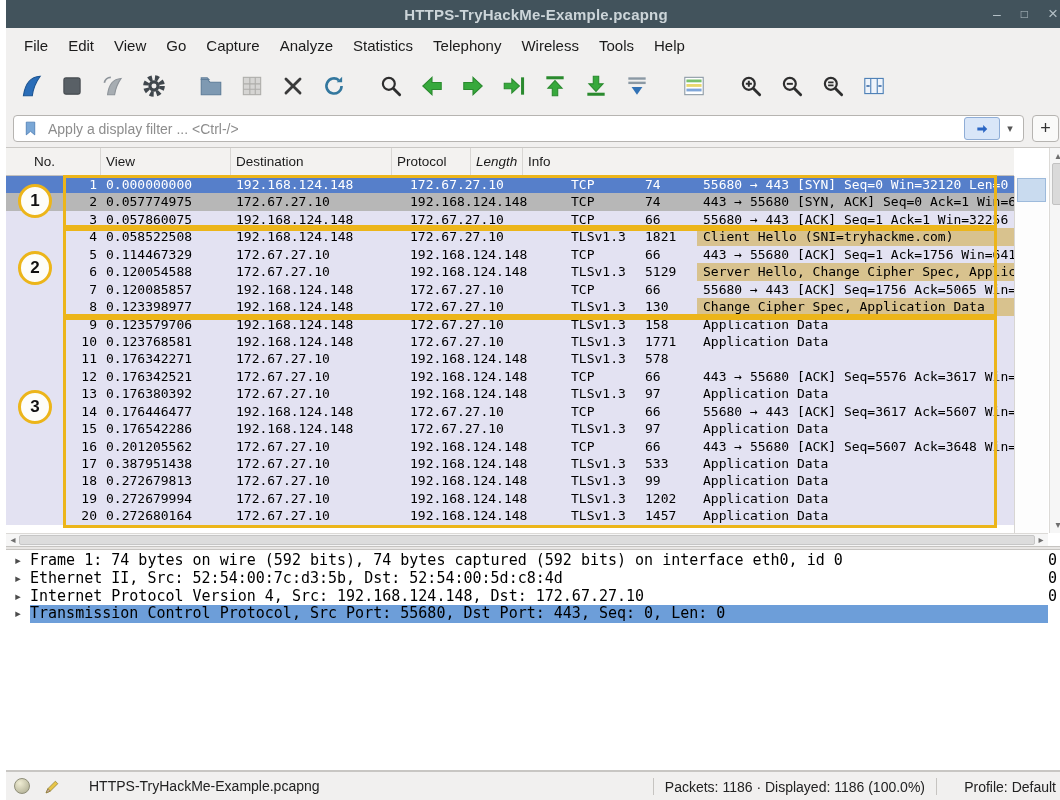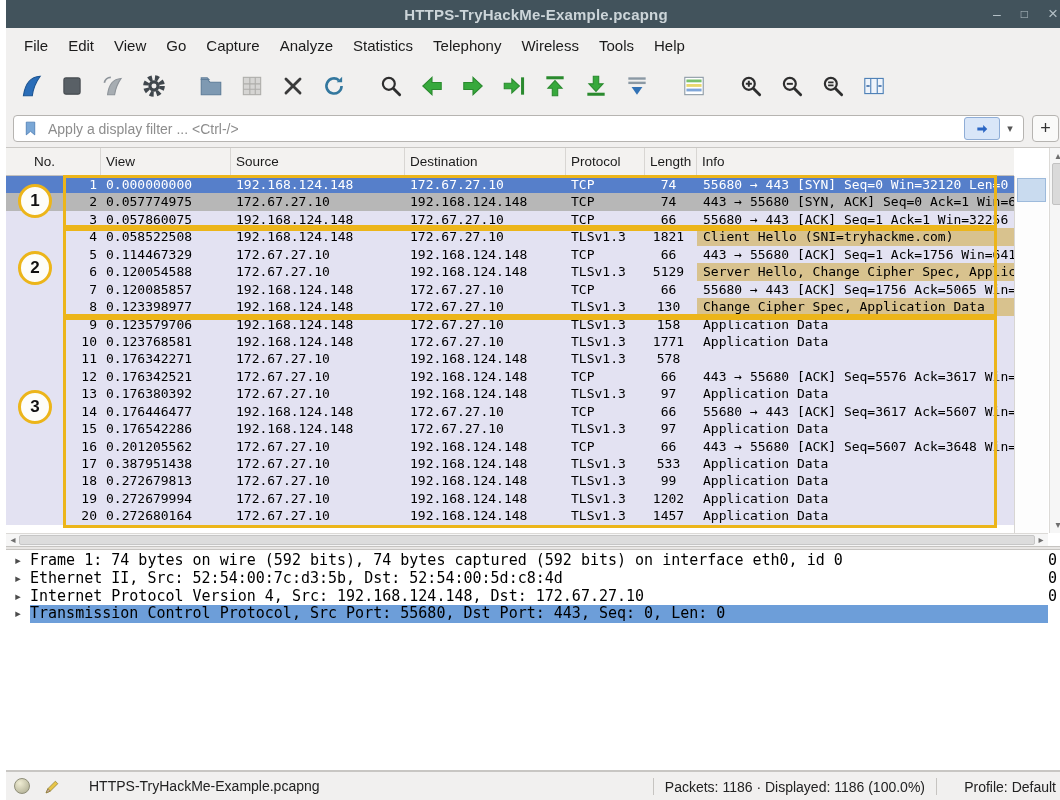--- a/index.html
+++ b/index.html
@@ -36,35 +36,35 @@
 
   
   .packet-list { position:absolute; top:148px; left:0; right:0; height:398px; background:#ffffff; }
   .pl-header { position:absolute; top:0; left:0; width:1008px; height:28px; display:flex; background:#f3f2f0; border-bottom:1px solid #c2c0bd; font-size:13.5px; color:#1b1b1b; }
   .hcell { height:100%; display:flex; align-items:center; padding-left:5px; border-right:1px solid #d8d6d3; overflow:hidden; flex:0 0 auto; }
   .w-no { width:95px; padding-left:28px; }
   .w-time { width:130px; }
   .w-src { width:174px; }
   .w-dst { width:161px; }
   .w-proto { width:79px;text-align:center; }
-  .w-len { width:52px; }
+  .w-len { width:52px;font-style:italic; }
   .w-info { flex:1 1 auto; border-right:none; }
 
   #packet-rows { position:absolute; top:28px; left:0; width:1008px; bottom:13px; overflow:hidden; background:#fff;
                  font-family:"DejaVu Sans Mono",monospace; font-size:13px; }
   .prow { display:flex; height:17.45px; line-height:17.45px; background:#e3e2f2; color:#000; white-space:pre; overflow:hidden; }
   .prow.state-selected { background:#567fca; color:#ffffff; }
   .prow.state-gray { background:#b7b7b7; }
   .c { overflow:hidden; flex:0 0 auto; }
   .c.no { width:95px; text-align:right; padding-right:4px; }
   .c.time { width:130px; padding-left:5px; }
   .c.src { width:174px; padding-left:5px; }
   .c.dst { width:161px; padding-left:5px; }
   .c.proto { width:79px; padding-left:5px; }
-  .c.len { width:52px; text-align:center; padding-right:5px; }
+  .c.len { width:52px; text-align:left; padding-right:5px; }
   .c.info { flex:1 1 auto; padding-left:6px; }
   .c.info.hl { background:#d8c28e; }
 
   .minimap { position:absolute; top:28px; bottom:13px; left:1008px; width:34px; background:#fdfdfd; border-left:1px solid #d8d6d3; }
   .minimap-thumb { position:absolute; top:2px; left:2px; right:2px; height:24px; background:#c9dbef; border:1px solid #9dbadb; }
 
   .vscroll { position:absolute; top:0; bottom:13px; right:0; width:17px; background:#f6f6f6; border-left:1px solid #dcdad7; }
   .vscroll .arr { position:absolute; left:0; width:100%; text-align:center; color:#6f6f6f; font-size:10px; line-height:12px; }
   .vscroll .arr.up { top:2px; }
   .vscroll .arr.down { bottom:2px; }
@@ -278,21 +278,20 @@
         </span>
       <span class="caret-btn">▾</span>
     </div>
     <span class="add-btn">+</span>
   </div>
 
   <div class="packet-list">
     <div class="pl-header">
       <span class="hcell w-no">No.</span>
       <span class="hcell w-time">View</span>
-      <span class="hcell w-src">Source</span>
       <span class="hcell w-dst">Destination</span>
       <span class="hcell w-proto">Protocol</span>
       <span class="hcell w-len">Length</span>
       <span class="hcell w-info">Info</span>
     </div>
 
     <div id="packet-rows">
         <div class="prow state-selected">
     <span class="c no">1</span>
     <span class="c time">0.000000000</span>

